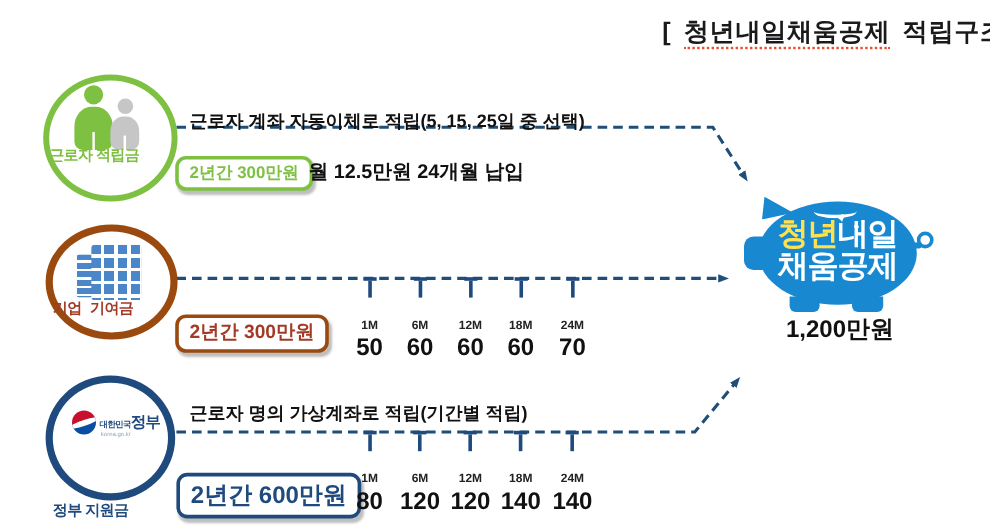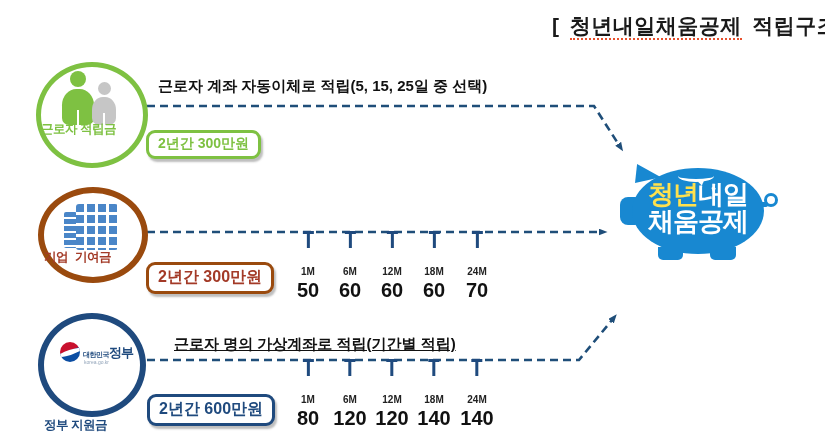--- a/index.html
+++ b/index.html
@@ -58,30 +58,30 @@
   
   .taegeuk{position:absolute;left:16px;top:23px;width:20px;height:20px;border-radius:50%;
     background:linear-gradient(160deg, var(--taegeuk-red,#c8102e) 42%, var(--taegeuk-blue,#0b4da2) 46%);overflow:hidden;}
   .taegeuk::after{content:"";position:absolute;left:-3px;top:8px;width:26px;height:5px;background:#fff;border-radius:50%;transform:rotate(-18deg);}
   .gov-name{position:absolute;left:39px;top:24px;white-space:nowrap;}
   .gov-small{font-size:7px;font-weight:bold;color:var(--navy,#1f4a7e);letter-spacing:-.5px;}
   .gov-big{font-size:13px;font-weight:bold;color:var(--navy,#1f4a7e);letter-spacing:-1px;}
   .gov-url{position:absolute;left:40px;top:40px;font-size:5px;color:#93a5ba;letter-spacing:0;}
   
   .desc{position:absolute;font-size:15px;font-weight:bold;white-space:nowrap;z-index:2;color:#111;}
-  .desc-worker{left:158px;top:77px;}
+  .desc-worker{left:158px;top:92px;}
   .desc-company{left:158px;top:203px;}
-  .desc-government{left:174px;top:335px;text-decoration:underline;}
+  .desc-government{left:158px;top:335px;}
   .badge{
     position:absolute;z-index:2;background:#fff;font-weight:bold;white-space:nowrap;
     border-radius:9px;padding:2px 9px 3px;box-shadow:2px 3px 2px rgba(110,110,110,.45);
   }
   .badge-worker{left:146px;top:130px;font-size:14px;border:3px solid var(--green,#7ec142);color:var(--green,#7ec142);}
   .badge-company{left:146px;top:262px;font-size:16px;border:3px solid var(--brown,#9a4a0e);color:var(--brown-text,#a33a27);}
-  .badge-government{left:147px;top:394px;font-size:16px;border:3px solid var(--navy,#1f4a7e);color:var(--navy,#1f4a7e);}
+  .badge-government{left:147px;top:394px;font-size:20px;border:3px solid var(--navy,#1f4a7e);color:var(--navy,#1f4a7e);}
   .note{position:absolute;left:257px;top:132px;font-size:16.5px;font-weight:bold;white-space:nowrap;z-index:2;color:#111;}
   
   .timeline{position:absolute;left:0;width:825px;height:0;z-index:2;}
   .tick-col{position:absolute;top:0;transform:translateX(-50%);display:flex;flex-direction:column;align-items:center;}
   .tick-cap{width:11px;height:3px;background:var(--navy,#1f4a7e);margin-top:-1px;}
   .tick-stem{width:3px;height:14px;background:var(--navy,#1f4a7e);}
   .tick-label{margin-top:18px;font-size:10px;font-weight:bold;color:#222;white-space:nowrap;}
   .tick-value{margin-top:2px;font-size:20px;font-weight:bold;color:#111;white-space:nowrap;}
   
   .pig{position:absolute;left:618px;top:160px;width:185px;height:112px;z-index:2;}
@@ -133,20 +133,21 @@
         <div class="torso"></div>
     </div>
     <div class="person person-sub">
       <div class="head"></div>
         <div class="torso"></div>
     </div>
     <div class="circle-label">근로자 적립금</div>
   </div>
   <div class="desc desc-worker">근로자 계좌 자동이체로 적립(5, 15, 25일 중 선택)</div>
   <div class="badge badge-worker">2년간 300만원</div>
+  <div class="note">월 12.5만원 24개월 납입</div>
 
   <div class="circle circle-company">
     <div class="bldg-side"></div>
     <div class="bldg-main"></div>
     <div class="circle-label">기업 기여금</div>
   </div>
   <div class="badge badge-company">2년간 300만원</div>
   <div class="timeline" id="tl-company" style="top:232px">
       <div class="tick-col" style="left: 308px;">
         <div class="tick-cap"></div>
@@ -234,14 +235,15 @@
     <div class="coin-slot"></div>
     <div class="heart h1">♥</div>
     <div class="heart h2">♥</div>
     <div class="pig-text">
       <div>
         <span class="hl">청년</span><span>내일</span>
       </div>
       <div>채움공제</div>
     </div>
   </div>
+  <div class="total">1,200만원</div>
 
 </div>
 
 </body></html>

